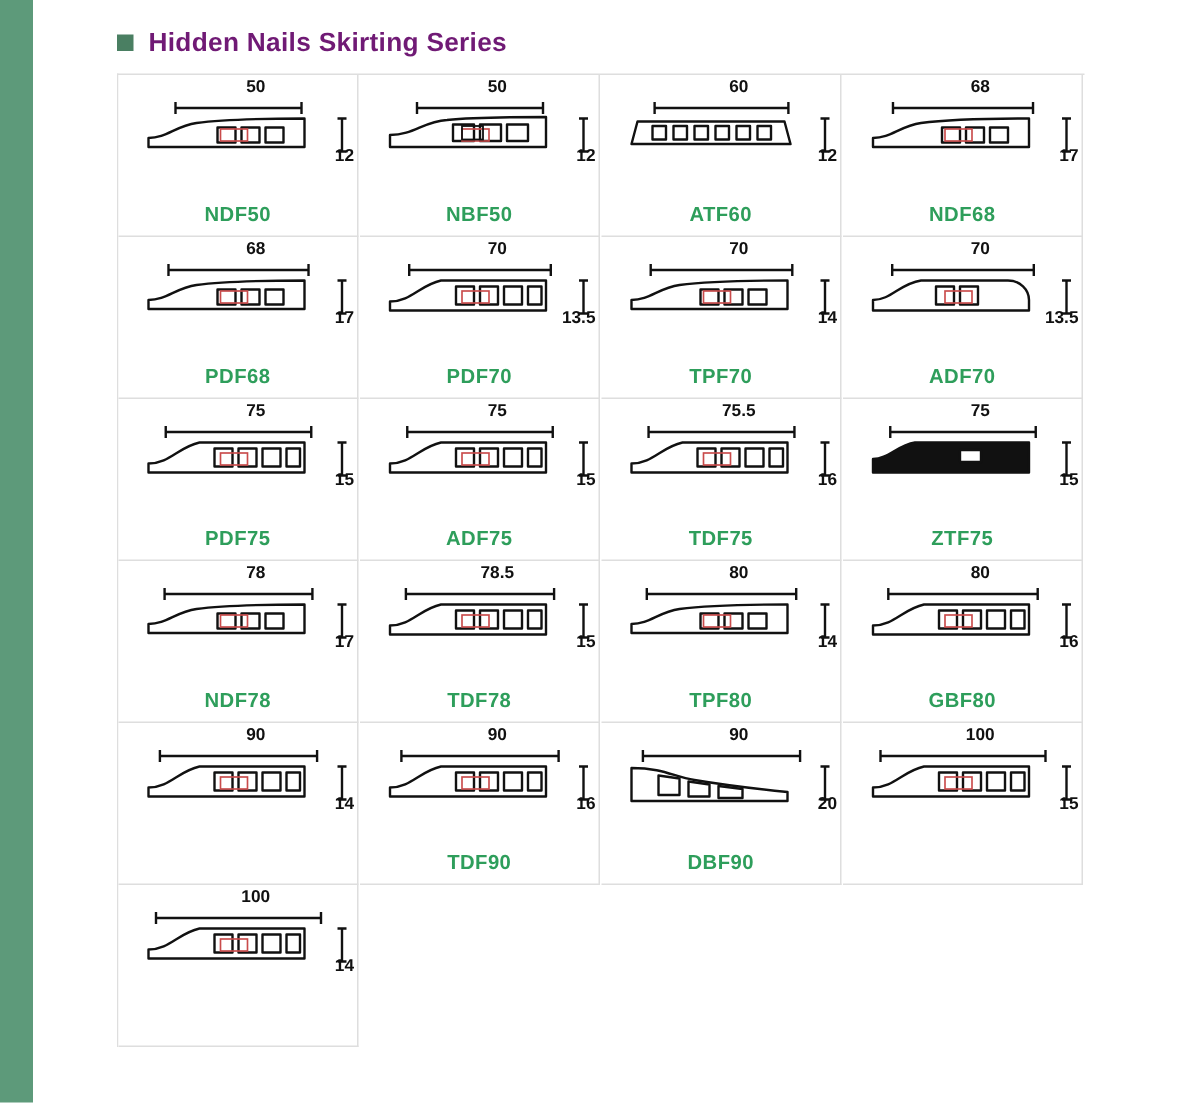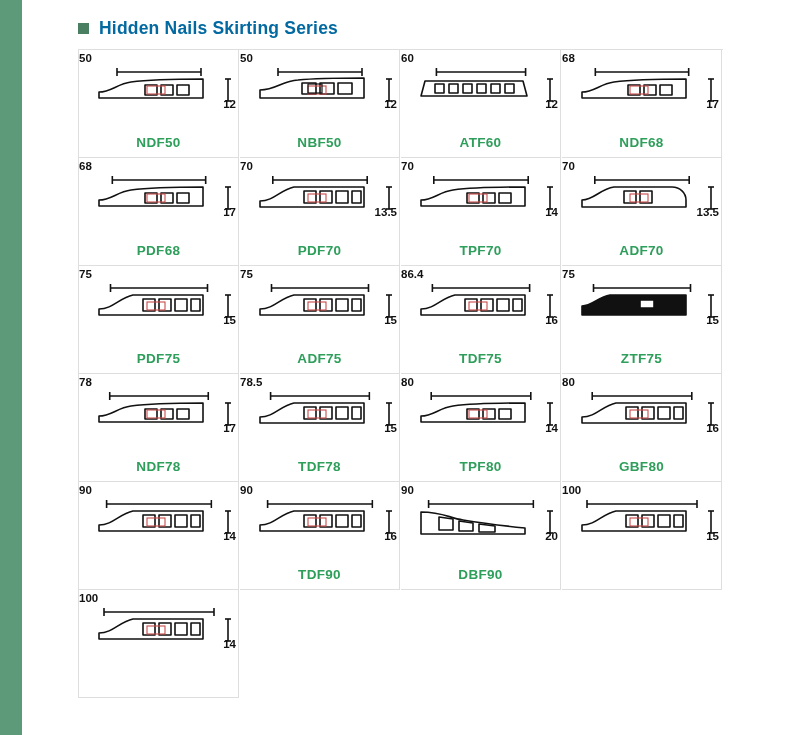--- a/index.html
+++ b/index.html
@@ -38,21 +38,21 @@
   .title-marker {
     width: 11px;
     height: 11px;
     background: #4a7f62;
     margin-right: 10px;
     flex: 0 0 auto;
   }
   .title-text {
     font-size: 17.5px;
     font-weight: bold;
-    color: #0369a1;
+    color: #701a75;
     letter-spacing: .2px;
   }
   .grid {
     margin-left: 56px;
     margin-right: 30px;
     display: grid;
     grid-template-columns: repeat(4, 161px);
     width: 644px;
     border-left: 1px solid #dedede;
     border-top: 1px solid #dedede;
@@ -89,22 +89,23 @@
     font-weight: bold;
     color: #2e9e5b;
     letter-spacing: .3px;
   }
   .dim-top {
     position: absolute;
     font-size: 11.5px;
     font-weight: bold;
     color: #111111;
     top: 2px;
-    left: 0;
+    left: 12px;
     width: 100%;
+    text-align: center;
   }
   .dim-right {
     position: absolute;
     font-size: 11.5px;
     font-weight: bold;
     color: #111111;
     right: 6px;
   }
   svg { display: block; }
 </style>
@@ -420,21 +421,21 @@
           <svg width="8" height="26" viewBox="0 0 8 26">
             <line x1="4" y1="2" x2="4" y2="24" stroke="#111" stroke-width="1.6"></line>
             <line x1="1" y1="2" x2="7" y2="2" stroke="#111" stroke-width="1.6"></line>
             <line x1="1" y1="24" x2="7" y2="24" stroke="#111" stroke-width="1.6"></line>
           </svg>
         </div>
         <div class="dim-right" style="top:48px;right:2px;">15</div>
         <div class="code">ADF75</div>
       </div>
       <div class="cell">
-        <div class="dim-top">86.4</div>
+        <div class="dim-top">75.5</div>
         <div style="position:absolute;left:50%;top:17px;transform:translateX(-50%);">
           <svg width="101.25999999999999" height="10" viewBox="0 0 101.25999999999999 10">
             <line x1="2" y1="5" x2="99.25999999999999" y2="5" stroke="#111" stroke-width="1.6"></line>
             <line x1="2" y1="1" x2="2" y2="9" stroke="#111" stroke-width="1.6"></line>
             <line x1="99.25999999999999" y1="1" x2="99.25999999999999" y2="9" stroke="#111" stroke-width="1.6"></line>
           </svg>
         </div>
         <div class="drawing" style="top:22px;">
           <div style="position:absolute;left:18px;top:0;">
             <svg width="112" height="34" viewBox="0 0 112 34" xmlns="http://www.w3.org/2000/svg">

